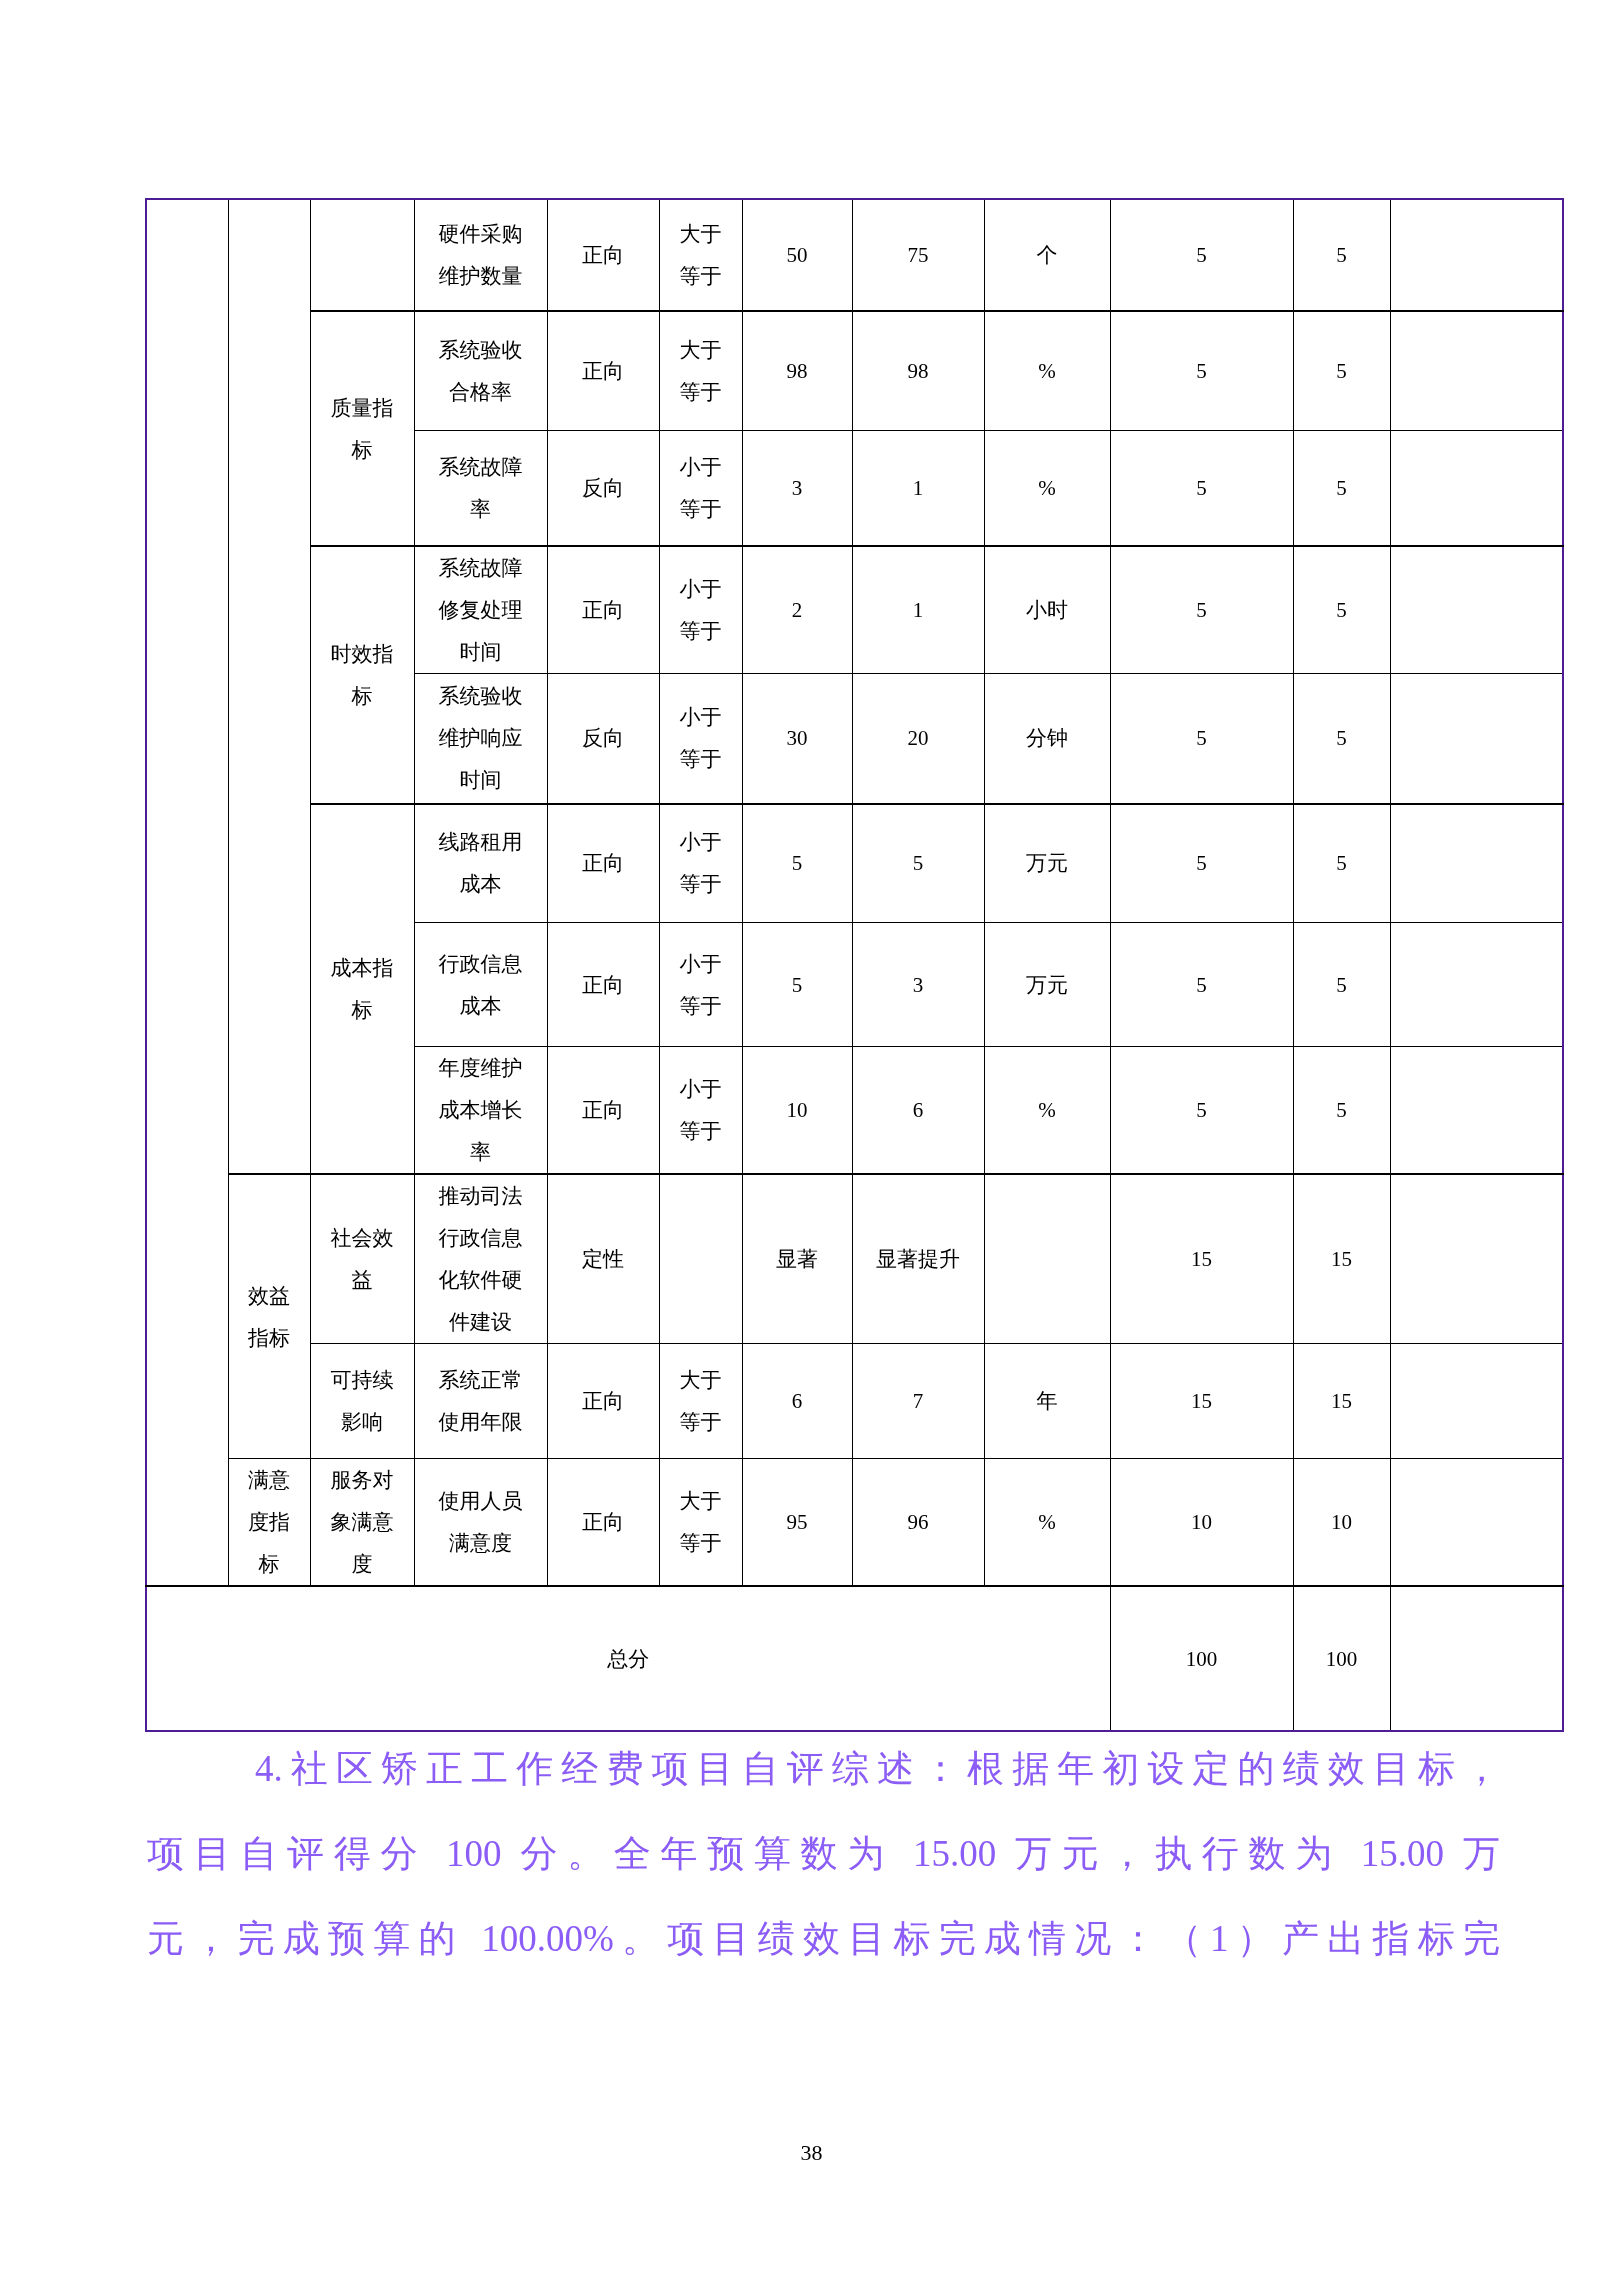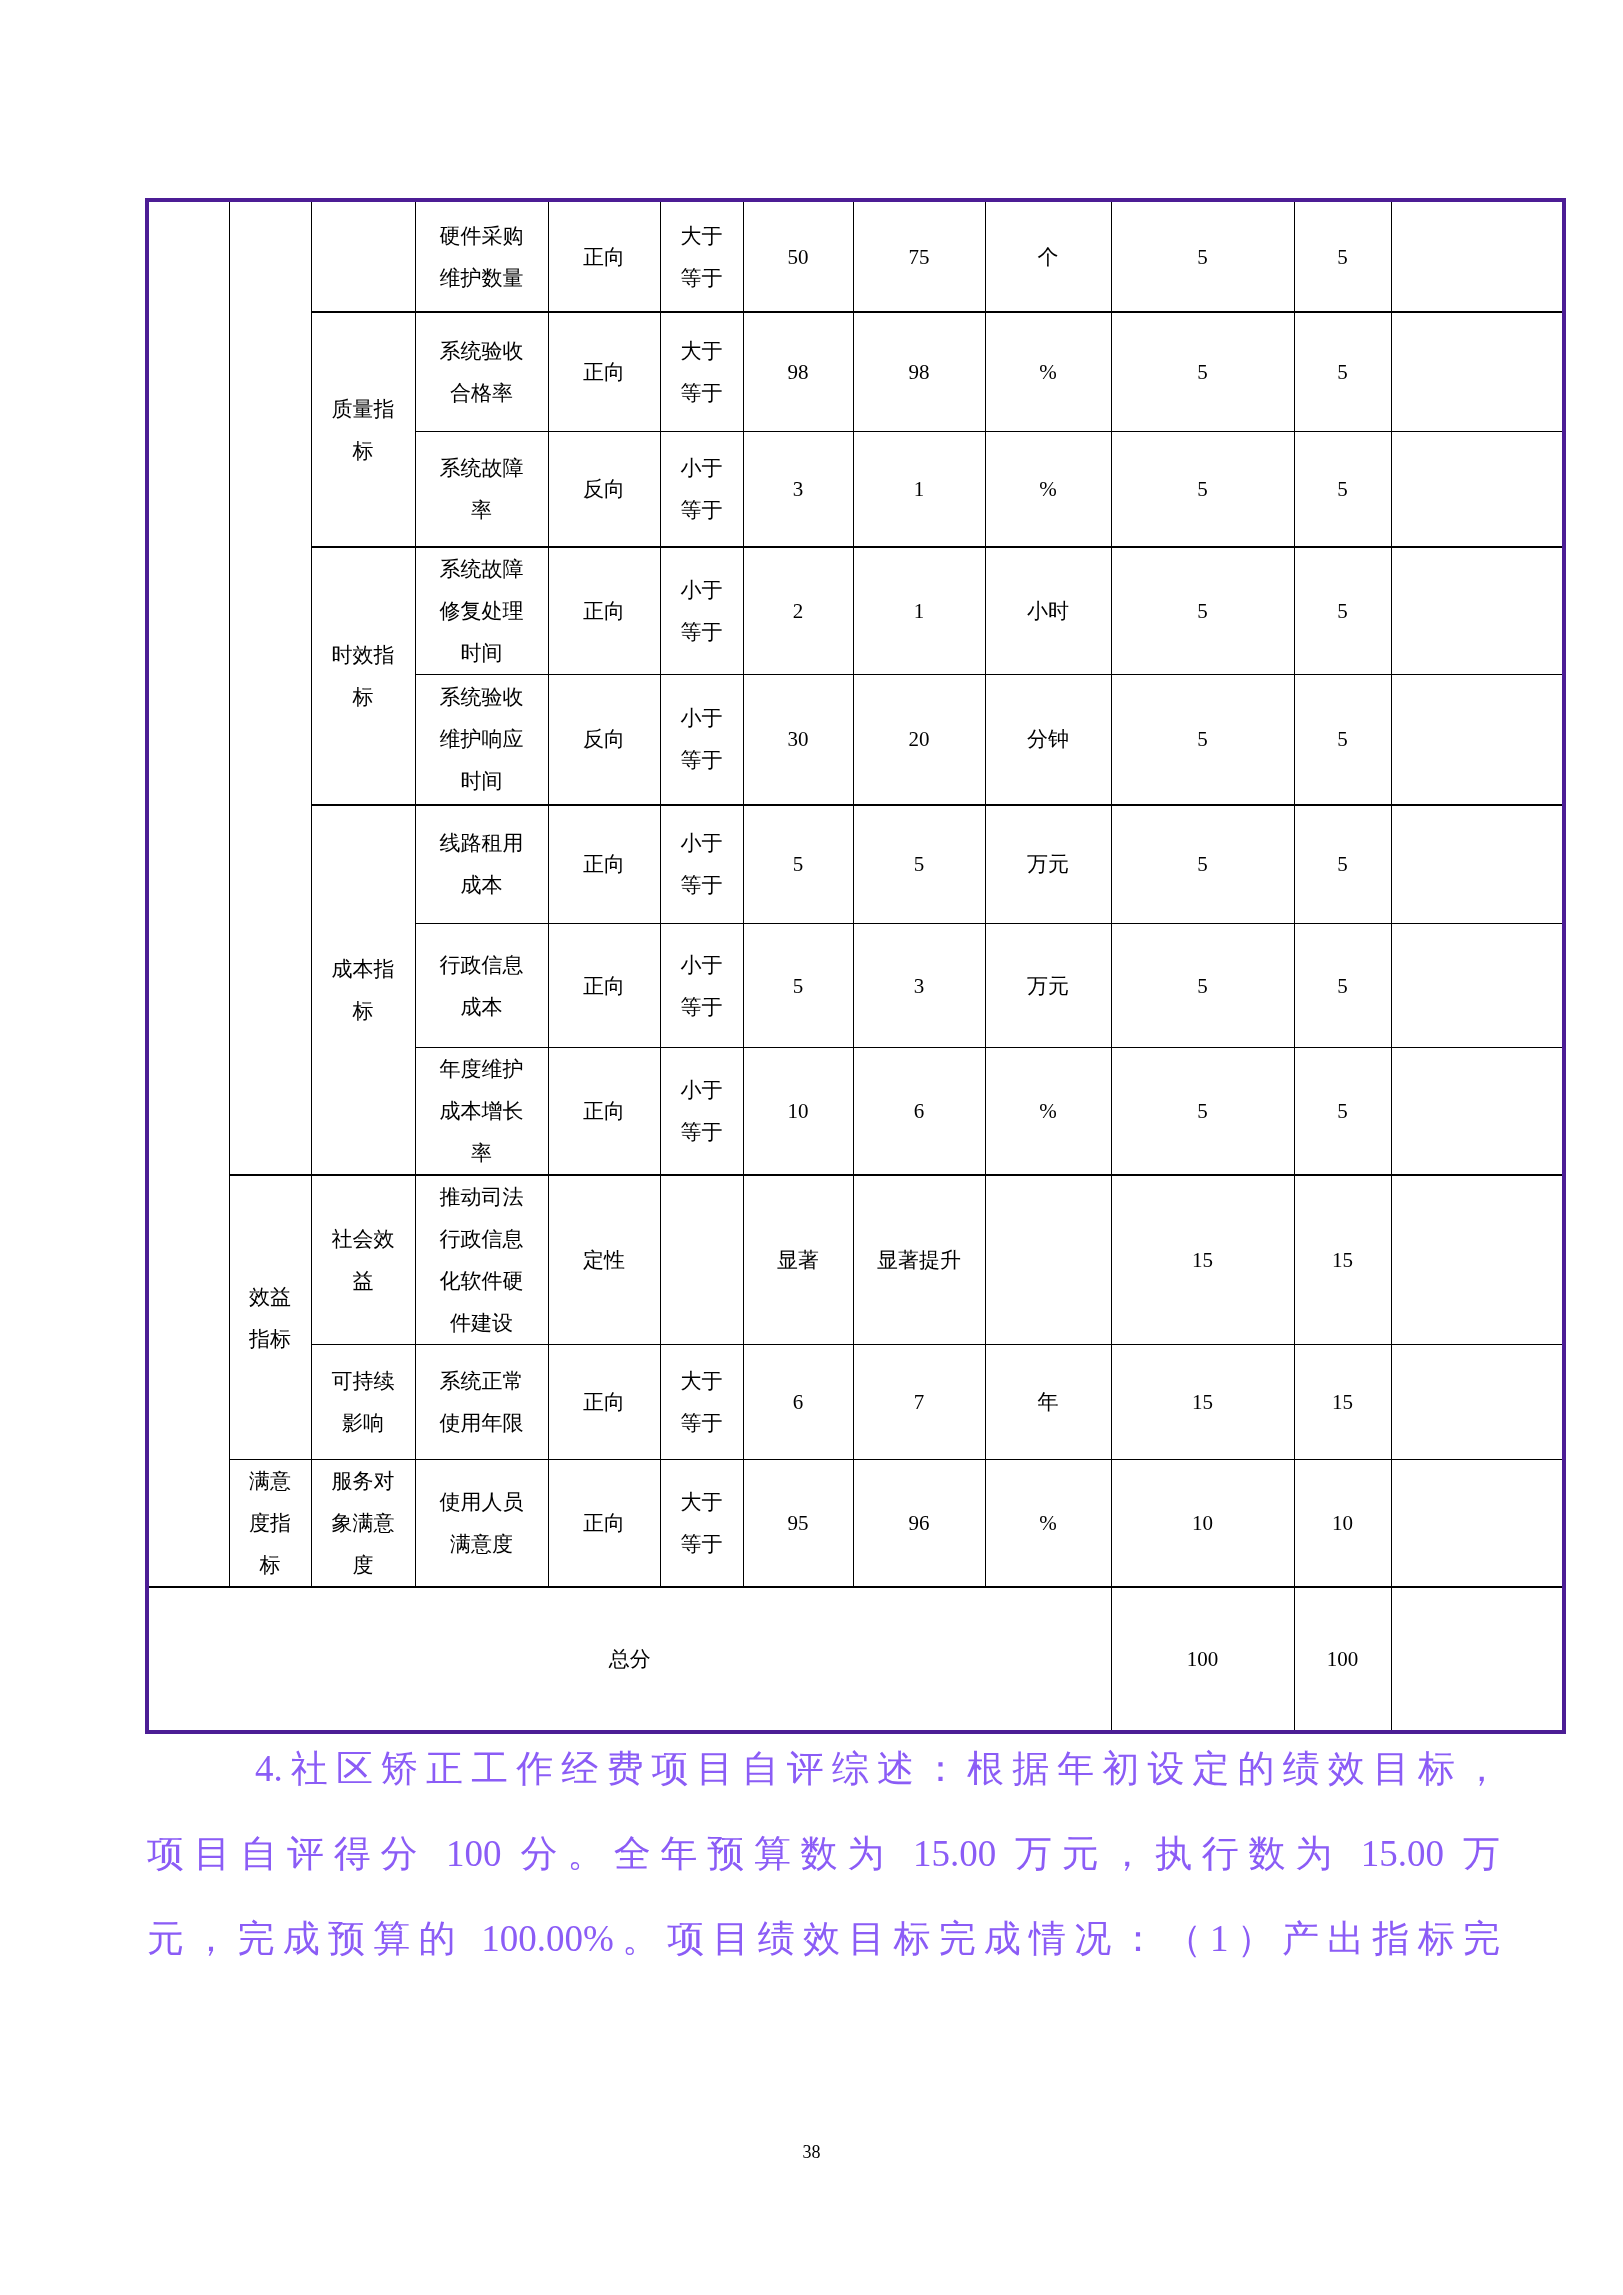--- a/index.html
+++ b/index.html
@@ -16,21 +16,21 @@
     background: #ffffff;
     overflow: hidden;
   }
   table.perf {
     position: absolute;
     left: 145px;
     top: 198px;
     width: 1417px;
     border-collapse: collapse;
     table-layout: fixed;
-    border: 4px solid #4c1d95;
+    border: 2px solid #4c1d95;
   }
   table.perf td {
     border: 1.4px solid #000000;
     padding: 0;
     text-align: center;
     vertical-align: middle;
     font-size: 21px;
     line-height: 42px;
     white-space: pre-line;
     overflow: hidden;
@@ -51,21 +51,21 @@
     text-align-last: justify;
     white-space: nowrap;
   }
   .para .pline.first { text-indent: 108px; }
   .pageno {
     position: absolute;
     left: 0;
     top: 2139px;
     width: 100%;
     text-align: center;
-    font-size: 18px;
+    font-size: 22px;
     line-height: 27px;
   }
 </style>
 </head>
 <body>
 
 <div id="page">
 
   <table class="perf">
     <colgroup>

